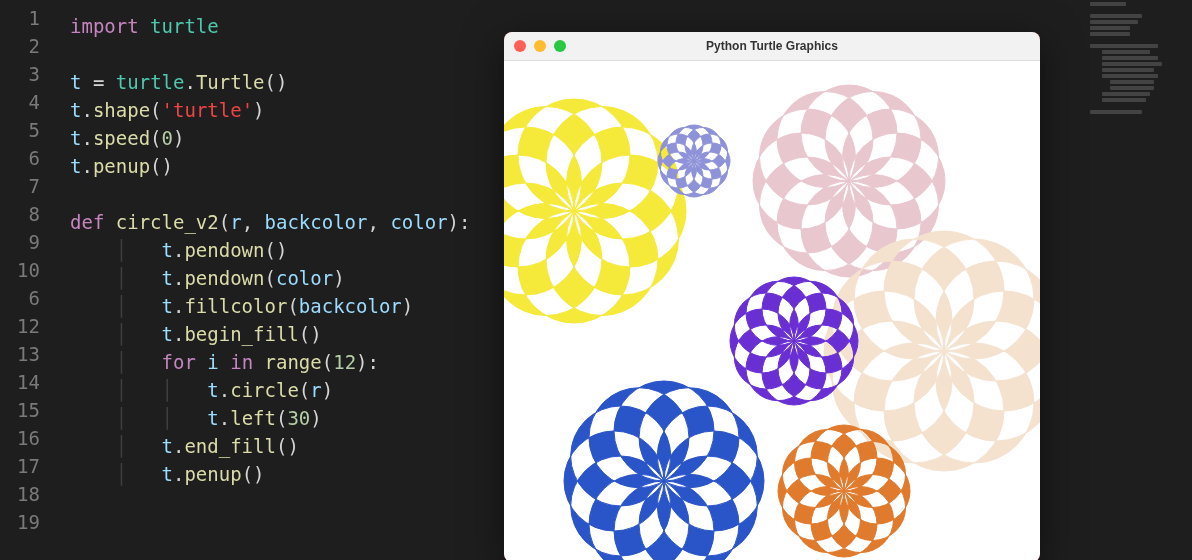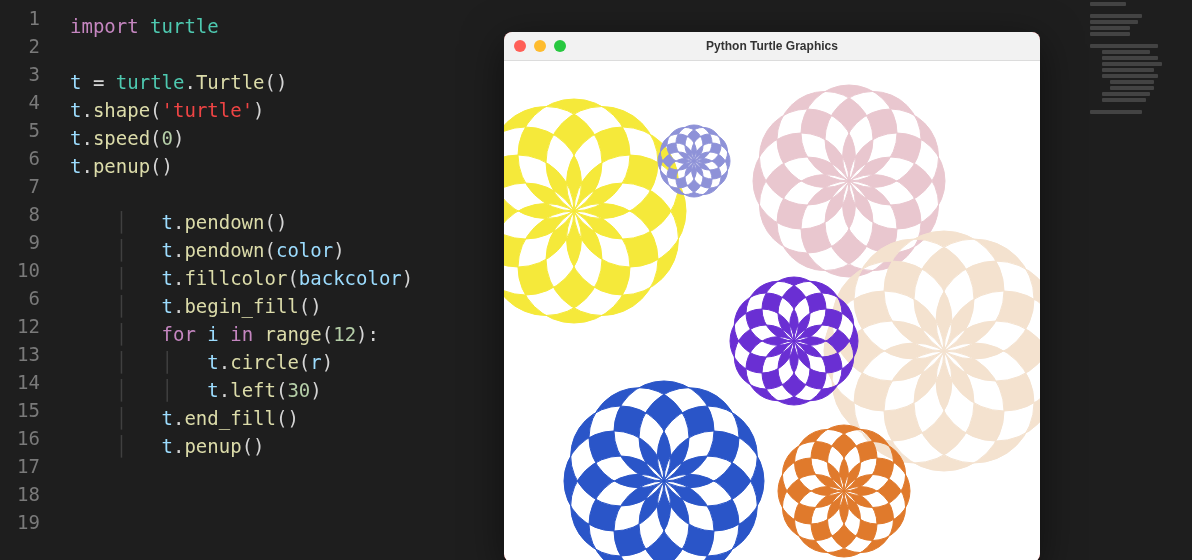--- a/index.html
+++ b/index.html
@@ -55,20 +55,21 @@
       <div class="ln">19</div>
     </div>
   <div class="code" id="code">
       <div class="cl"><span class="kw">import</span><span class="pun"> </span><span class="mod">turtle</span></div>
       <div class="cl"></div>
       <div class="cl"><span class="var">t</span><span class="pun"> </span><span class="op">=</span><span class="pun"> </span><span class="mod">turtle</span><span class="pun">.</span><span class="fn">Turtle</span><span class="pun">()</span></div>
       <div class="cl"><span class="var">t</span><span class="pun">.</span><span class="fn">shape</span><span class="pun">(</span><span class="str">'turtle'</span><span class="pun">)</span></div>
       <div class="cl"><span class="var">t</span><span class="pun">.</span><span class="fn">speed</span><span class="pun">(</span><span class="num">0</span><span class="pun">)</span></div>
       <div class="cl"><span class="var">t</span><span class="pun">.</span><span class="fn">penup</span><span class="pun">()</span></div>
       <div class="cl"></div>
+      <div class="cl"><span class="kw">def</span><span class="pun"> </span><span class="fn">circle_v2</span><span class="pun">(</span><span class="var">r</span><span class="pun">, </span><span class="var">backcolor</span><span class="pun">, </span><span class="var">color</span><span class="pun">):</span></div>
       <div class="cl"><span class="guide">    │   </span><span class="var">t</span><span class="pun">.</span><span class="fn">pendown</span><span class="pun">()</span></div>
       <div class="cl"><span class="guide">    │   </span><span class="var">t</span><span class="pun">.</span><span class="fn">pendown</span><span class="pun">(</span><span class="var">color</span><span class="pun">)</span></div>
       <div class="cl"><span class="guide">    │   </span><span class="var">t</span><span class="pun">.</span><span class="fn">fillcolor</span><span class="pun">(</span><span class="var">backcolor</span><span class="pun">)</span></div>
       <div class="cl"><span class="guide">    │   </span><span class="var">t</span><span class="pun">.</span><span class="fn">begin_fill</span><span class="pun">()</span></div>
       <div class="cl"><span class="guide">    │   </span><span class="kw">for</span><span class="pun"> </span><span class="var">i</span><span class="pun"> </span><span class="kw">in</span><span class="pun"> </span><span class="fn">range</span><span class="pun">(</span><span class="num">12</span><span class="pun">):</span></div>
       <div class="cl"><span class="guide">    │   │   </span><span class="var">t</span><span class="pun">.</span><span class="fn">circle</span><span class="pun">(</span><span class="var">r</span><span class="pun">)</span></div>
       <div class="cl"><span class="guide">    │   │   </span><span class="var">t</span><span class="pun">.</span><span class="fn">left</span><span class="pun">(</span><span class="num">30</span><span class="pun">)</span></div>
       <div class="cl"><span class="guide">    │   </span><span class="var">t</span><span class="pun">.</span><span class="fn">end_fill</span><span class="pun">()</span></div>
       <div class="cl"><span class="guide">    │   </span><span class="var">t</span><span class="pun">.</span><span class="fn">penup</span><span class="pun">()</span></div>
       <div class="cl"></div>

